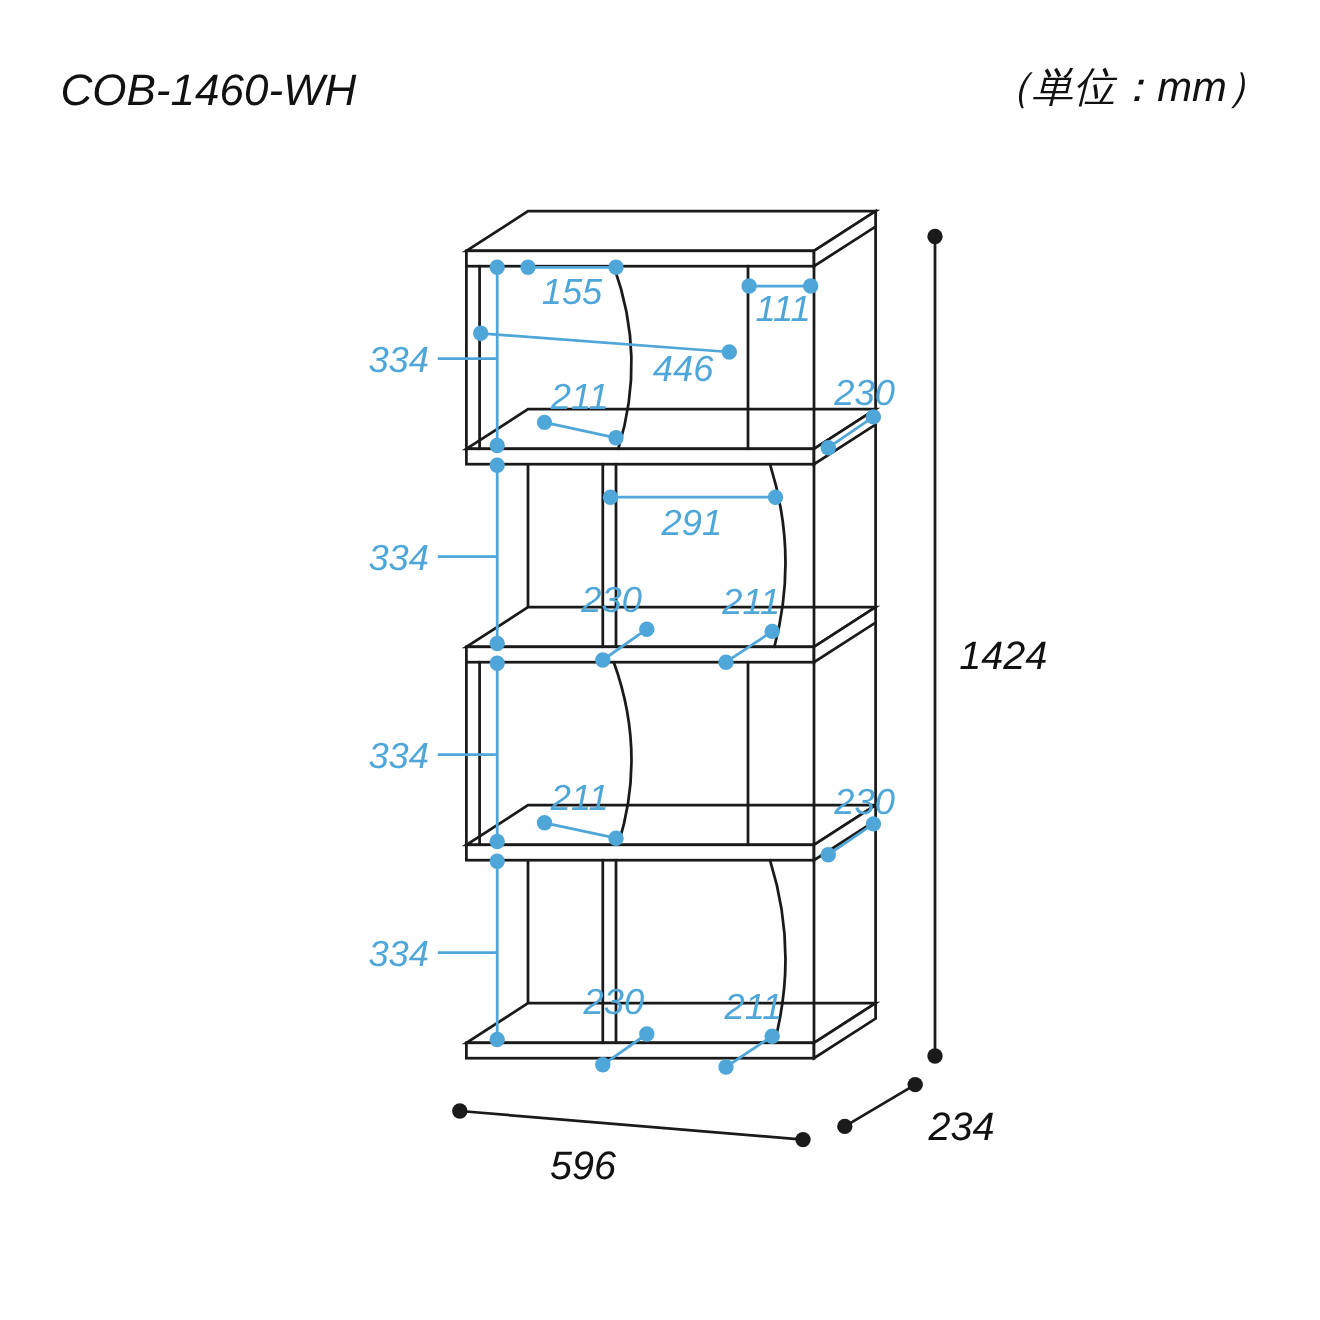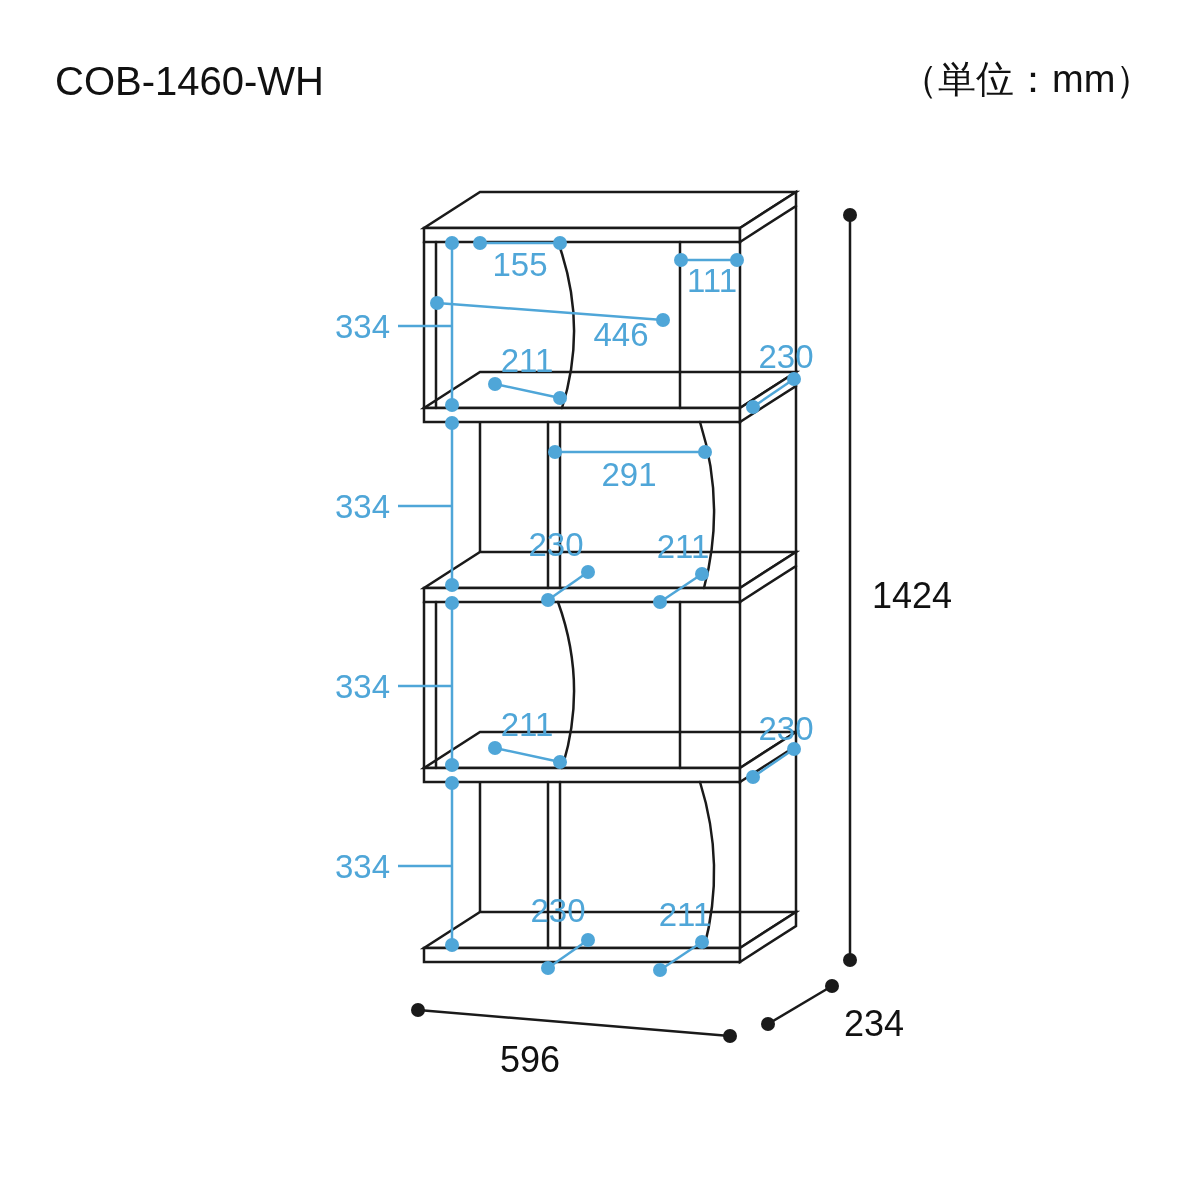--- a/index.html
+++ b/index.html
@@ -1,17 +1,17 @@
 <!DOCTYPE html>
 <html><head>
 <meta charset="utf-8">
 <style>
   html,body{margin:0;padding:0;background:#ffffff;}
   .canvas{position:relative;width:1200px;height:1200px;background:#ffffff;overflow:hidden;
-          font-family:"Liberation Sans", sans-serif;}
+          font-family:"Liberation Sans", sans-serif;font-style:italic;}
   svg{position:absolute;left:0;top:0;}
   text{font-family:"Liberation Sans", sans-serif;}
   .dim-text{fill:#4FA6D8;font-size:33px;}
   .blk-text{fill:#111111;font-size:36px;}
   .title-text{fill:#111111;font-size:40px;font-weight:500;}
   .units-text{fill:#111111;font-size:38px;font-weight:500;}
 </style>
 </head>
 <body>
 

